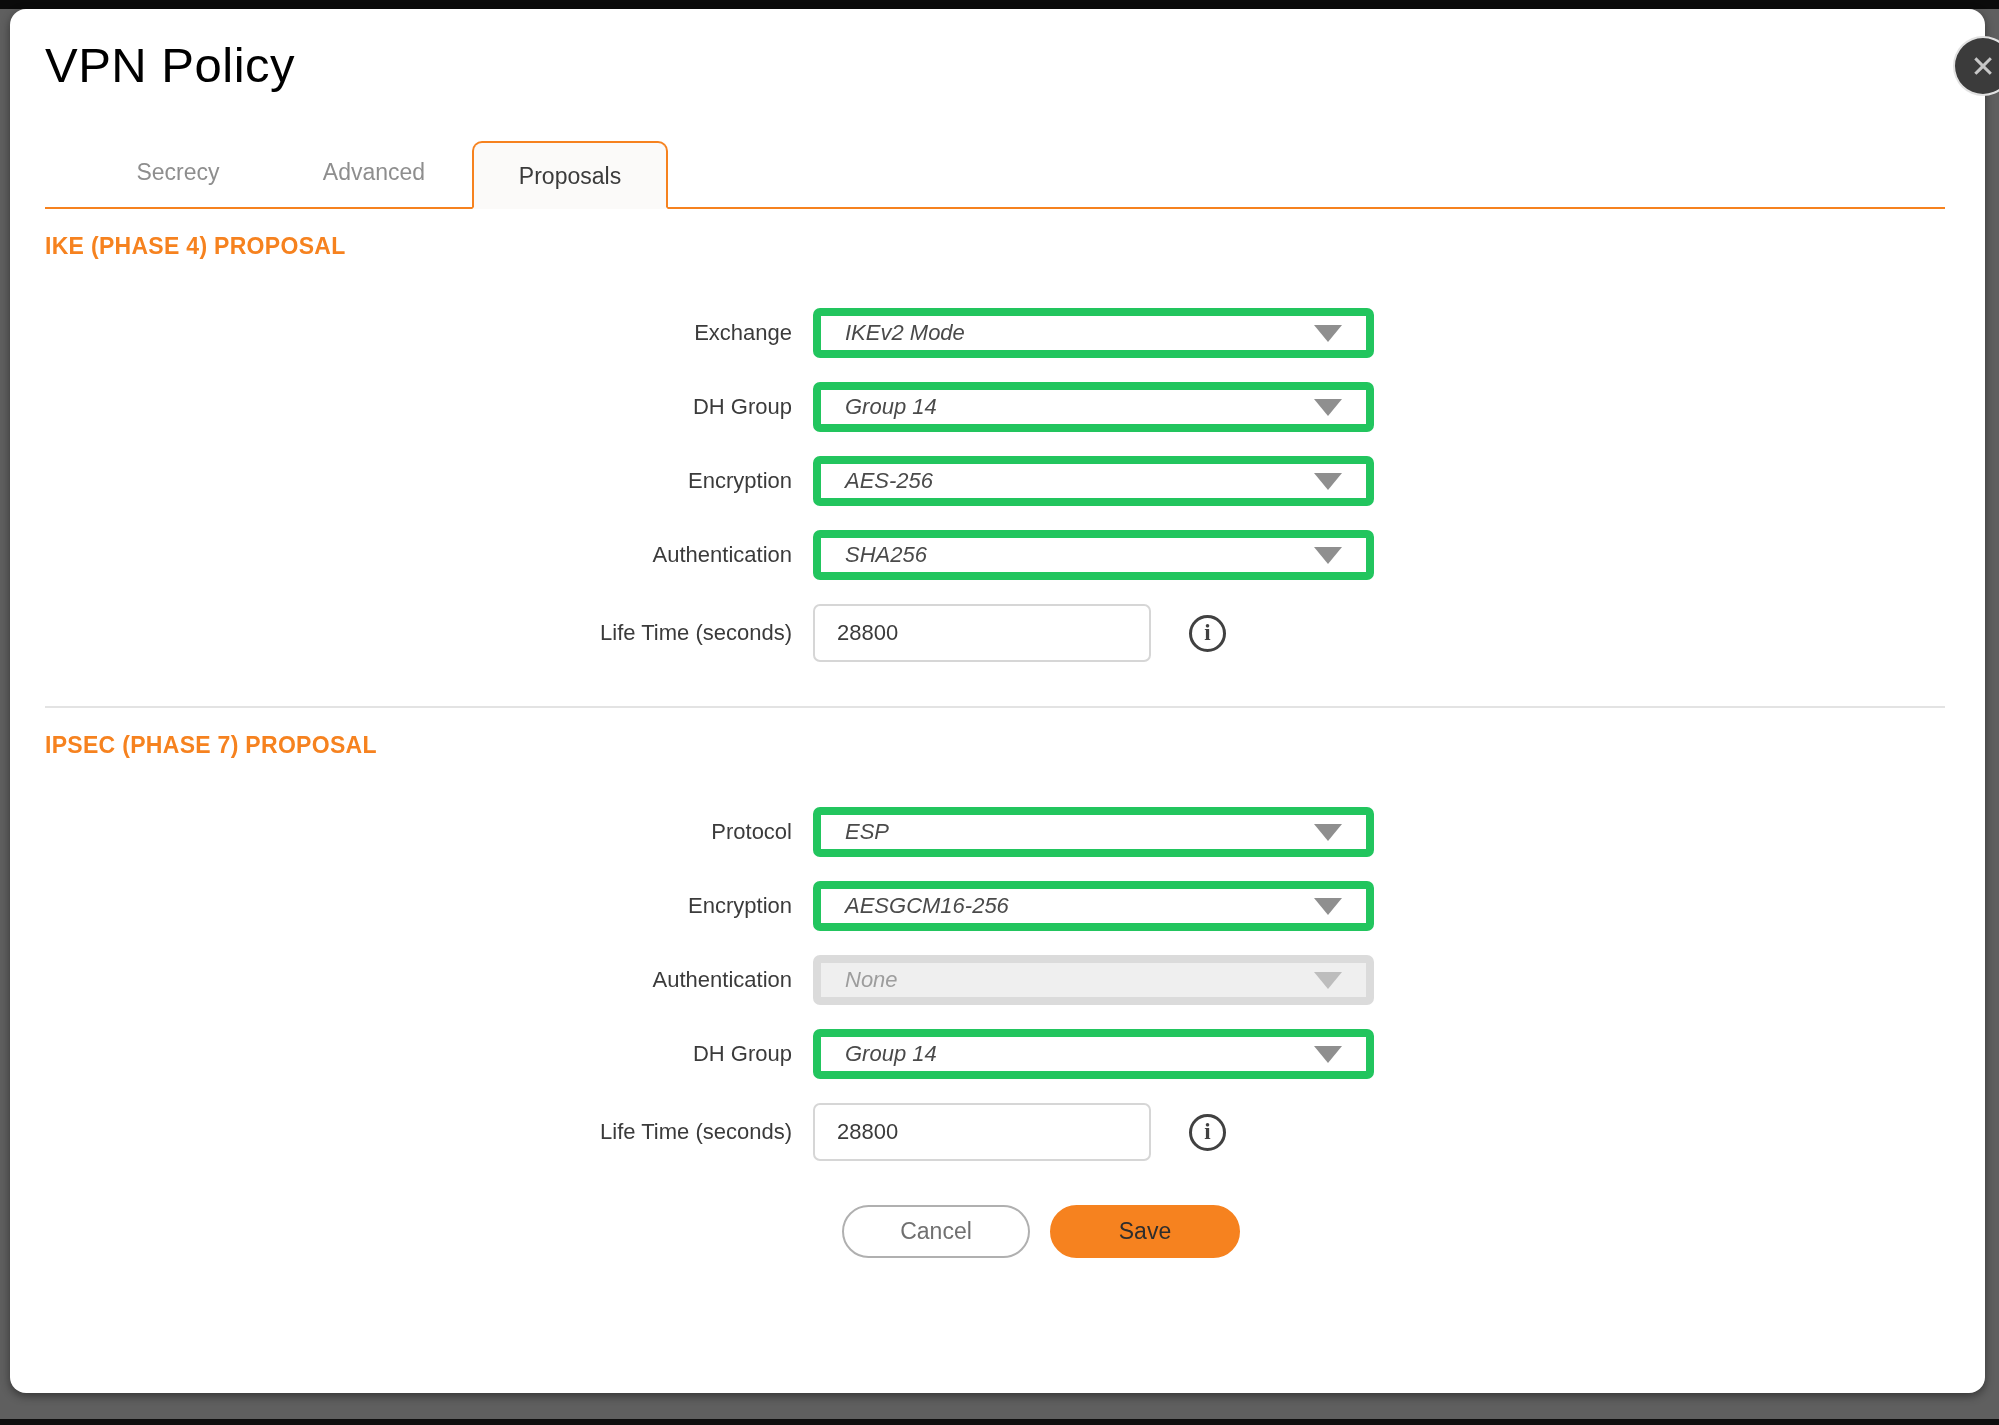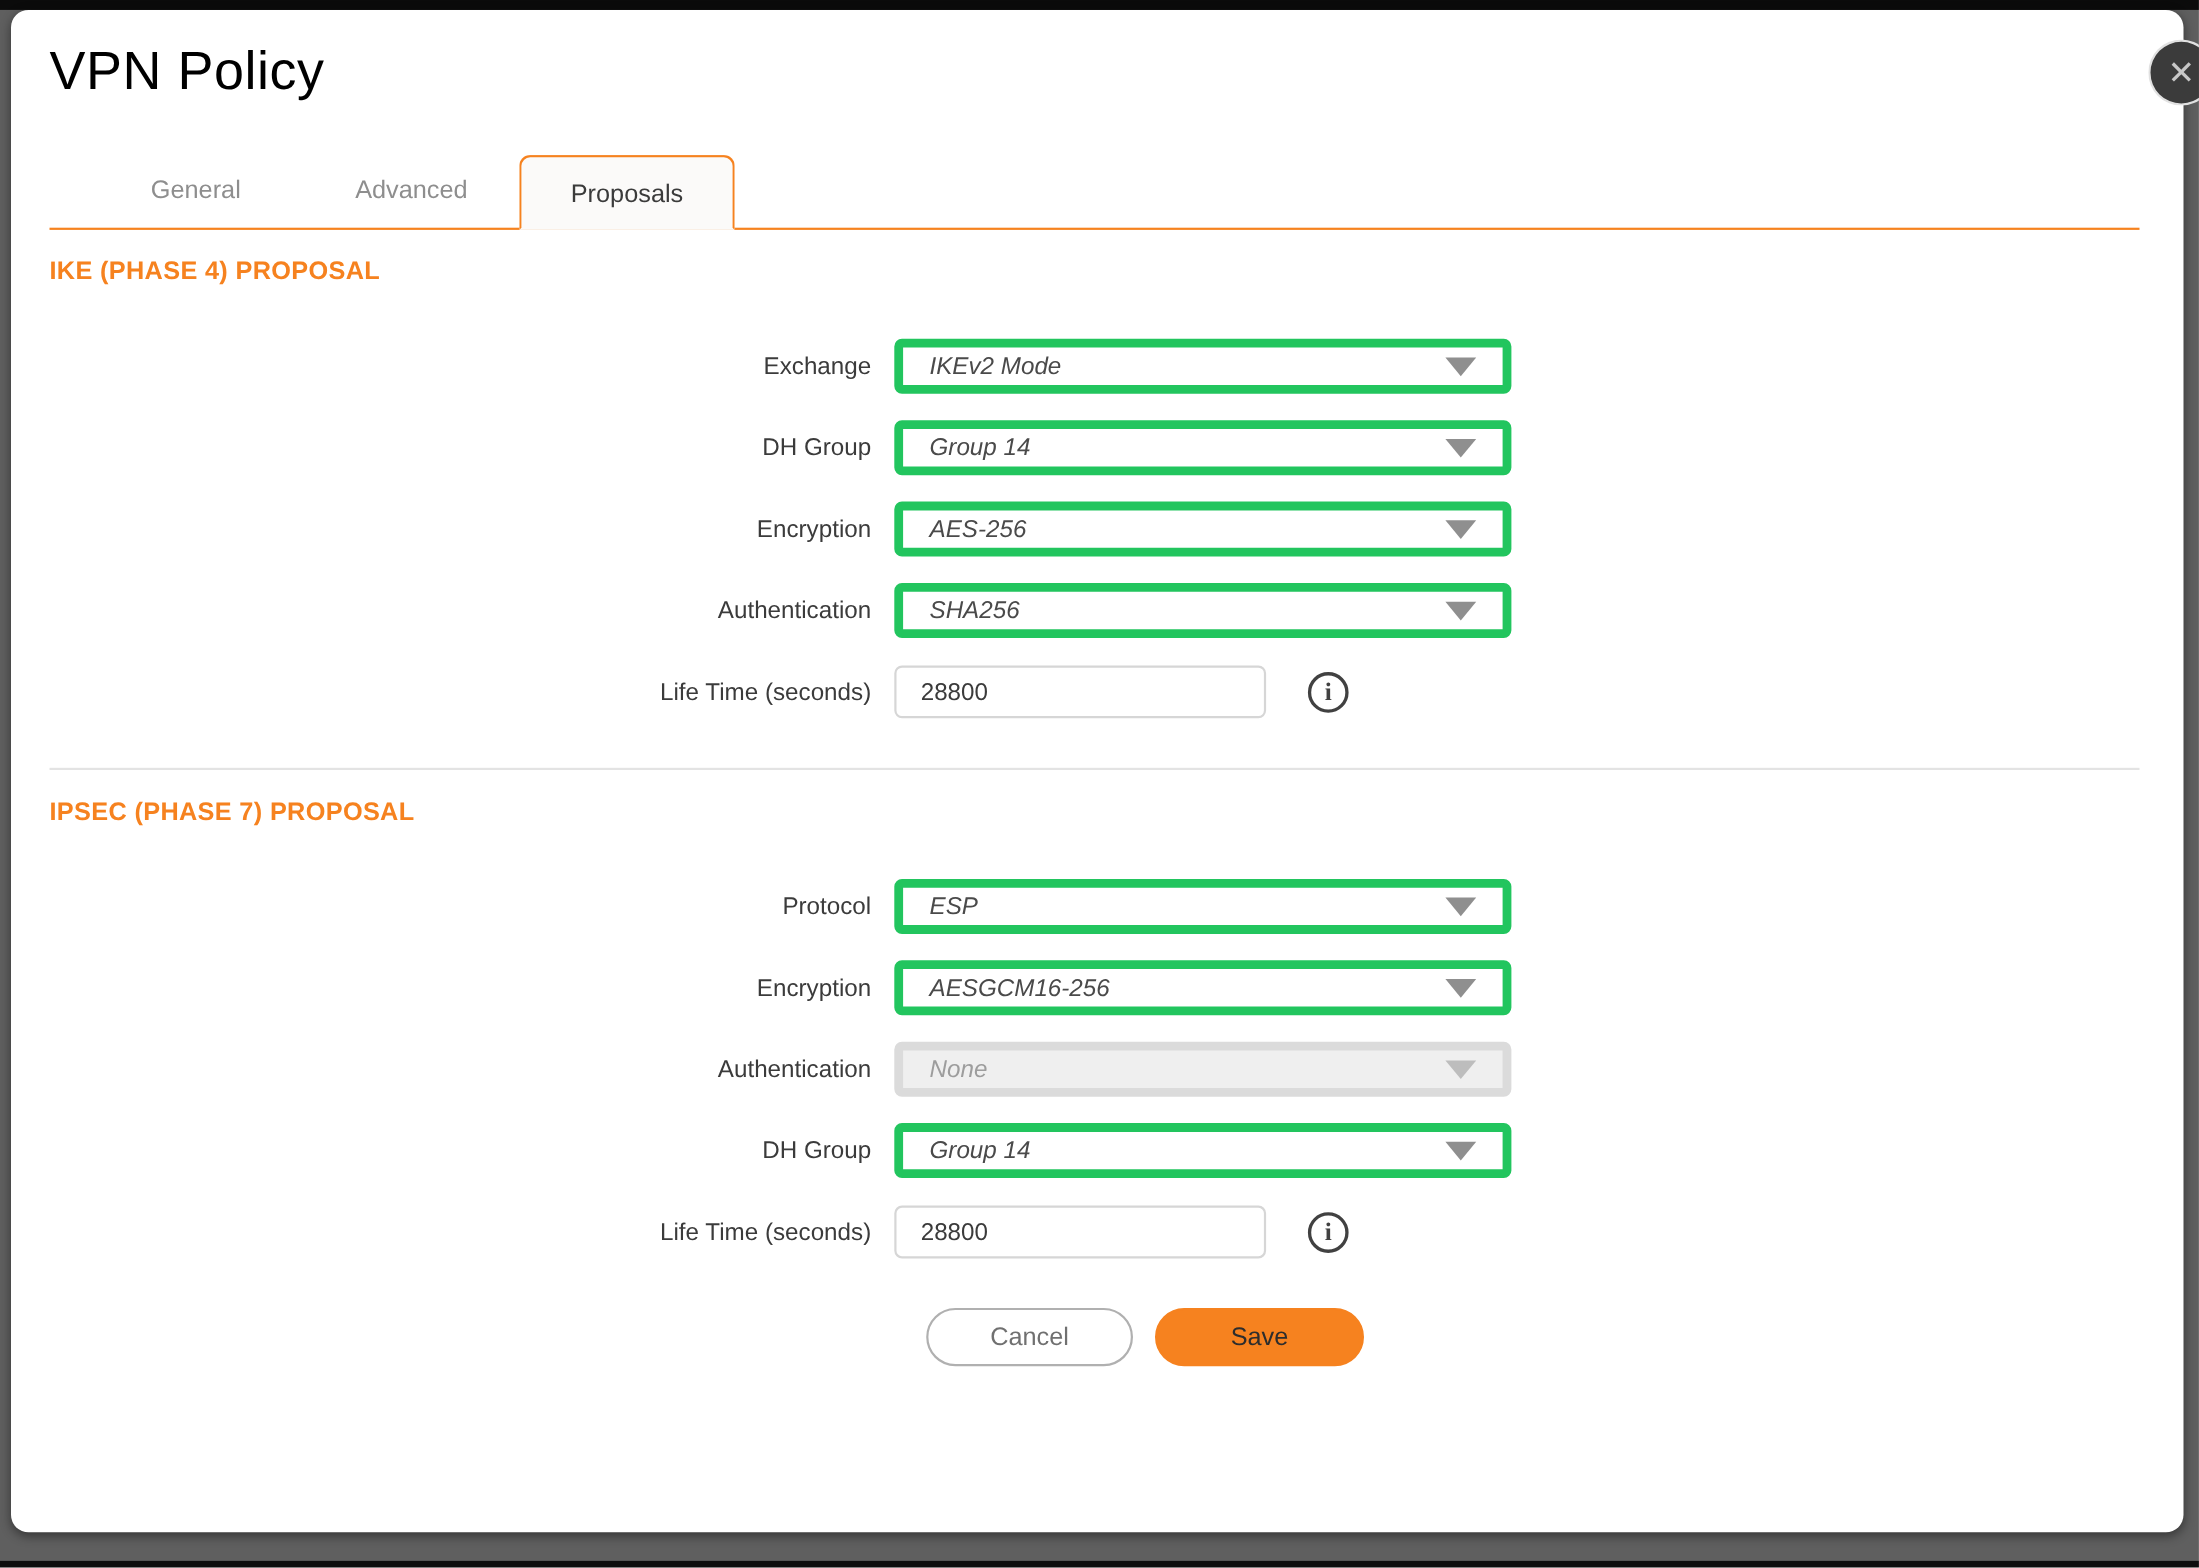--- a/index.html
+++ b/index.html
@@ -116,21 +116,21 @@
     flex: none;
   }
   .select.disabled {
     background: #efefef;
     color: #9d9d9d;
     border-color: #dbdbdb;
     cursor: default;
   }
   .select.disabled .caret { border-top-color: #bdbdbd; }
   .text-input {
-    width: 338px; height: 48px;
+    width: 338px; height: 58px;
     border: 2px solid #d6d6d6;
     border-radius: 7px;
     padding: 0 22px;
     font-size: 22px;
     color: #3b3b3b;
     font-family: "Liberation Sans", sans-serif;
     outline: none;
     flex: none;
   }
   .info-icon {
@@ -200,21 +200,21 @@
 
 <div class="close-btn">
   <span>✕</span>
 </div>
 
 <div class="dialog">
 
   <h1 class="dialog-title">VPN Policy</h1>
 
   <div class="tabbar">
-    <div class="tab">General</div>
+    <div class="tab">Secrecy</div>
     <div class="tab">Advanced</div>
     <div class="tab active">Proposals</div>
   </div>
 
   <h2 class="section-heading">IKE (PHASE 4) PROPOSAL</h2>
 
   <div class="form">
 
     <div class="row">
       <div class="row-label">Exchange</div>

